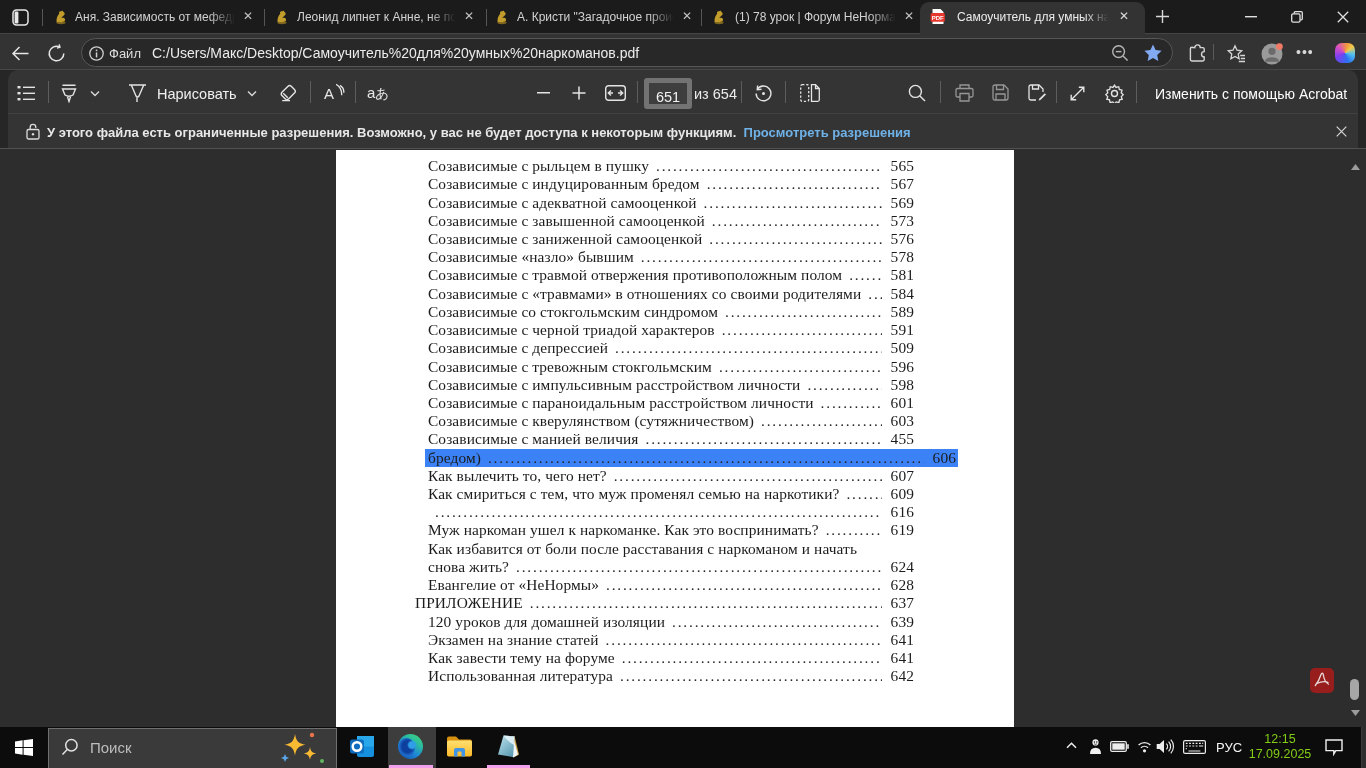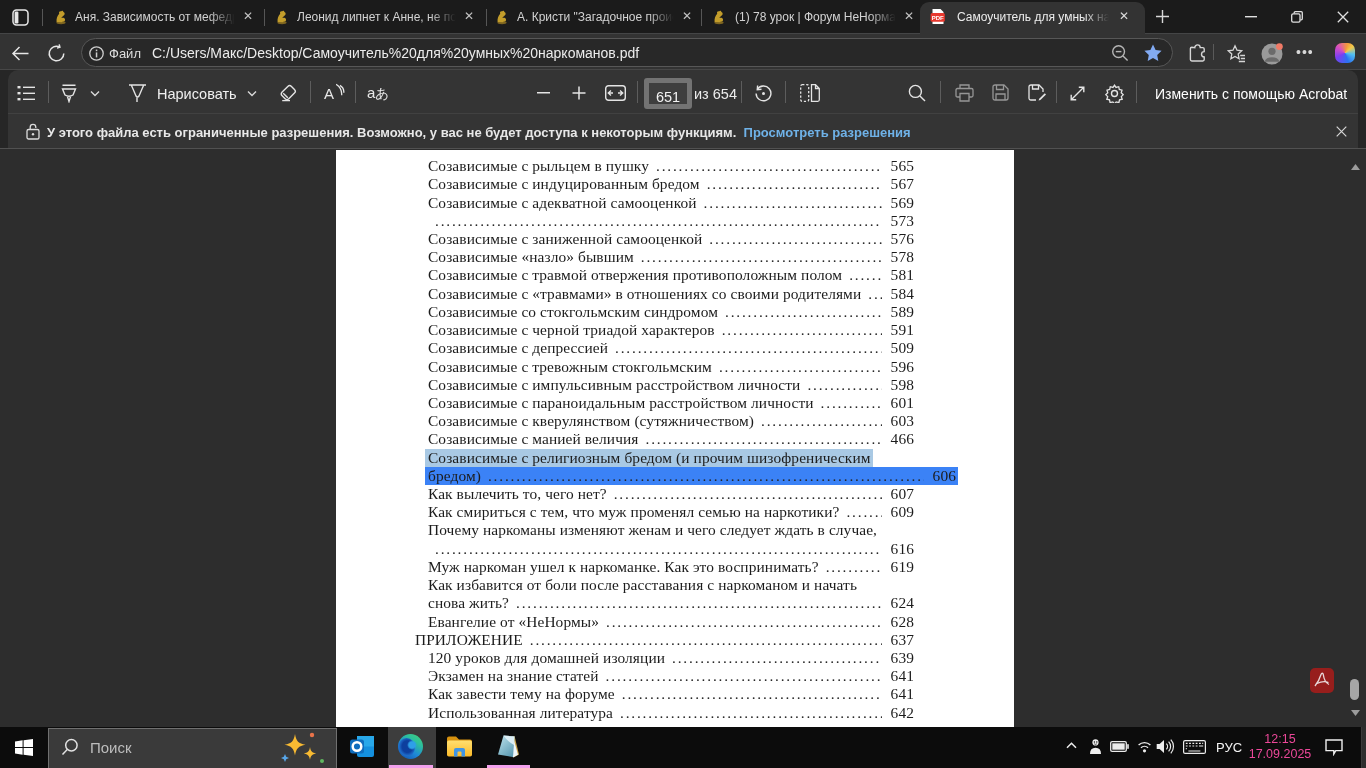--- a/index.html
+++ b/index.html
@@ -294,20 +294,21 @@
           <span class="t">Созависимые с индуцированным бредом</span>
           <span class="d">........................................................................................................................</span>
           <span class="n">567</span>
         </div>
       <div class="r">
           <span class="t">Созависимые с адекватной самооценкой</span>
           <span class="d">........................................................................................................................</span>
           <span class="n">569</span>
         </div>
       <div class="r">
+          <span class="t">Созависимые с завышенной самооценкой</span>
           <span class="d">........................................................................................................................</span>
           <span class="n">573</span>
         </div>
       <div class="r">
           <span class="t">Созависимые с заниженной самооценкой</span>
           <span class="d">........................................................................................................................</span>
           <span class="n">576</span>
         </div>
       <div class="r">
           <span class="t">Созависимые «назло» бывшим</span>
@@ -355,42 +356,36 @@
           <span class="n">601</span>
         </div>
       <div class="r">
           <span class="t">Созависимые с кверулянством (сутяжничеством)</span>
           <span class="d">........................................................................................................................</span>
           <span class="n">603</span>
         </div>
       <div class="r">
           <span class="t">Созависимые с манией величия</span>
           <span class="d">........................................................................................................................</span>
-          <span class="n">466</span>
-        </div>
-      <div class="r" style="padding-left:89px">
-          <span class="t" style="background:#a9c9e4;padding:0 2px 0 3px">Созависимые с религиозным бредом (и прочим шизофреническим</span>
+          <span class="n">455</span>
         </div>
       <div class="r" style="background:#3b82f6;margin-left:89px;margin-right:56px;padding-left:3px;padding-right:2px">
           <span class="t">бредом)</span>
           <span class="d">........................................................................................................................</span>
           <span class="n">606</span>
         </div>
       <div class="r">
           <span class="t">Как вылечить то, чего нет?</span>
           <span class="d">........................................................................................................................</span>
           <span class="n">607</span>
         </div>
       <div class="r">
           <span class="t">Как смириться с тем, что муж променял семью на наркотики?</span>
           <span class="d">........................................................................................................................</span>
           <span class="n">609</span>
-        </div>
-      <div class="r">
-          <span class="t">Почему наркоманы изменяют женам и чего следует ждать в случае,</span>
         </div>
       <div class="r">
           <span class="d">........................................................................................................................</span>
           <span class="n">616</span>
         </div>
       <div class="r">
           <span class="t">Муж наркоман ушел к наркоманке. Как это воспринимать?</span>
           <span class="d">........................................................................................................................</span>
           <span class="n">619</span>
         </div>
@@ -535,20 +530,20 @@
   </svg>
   <svg class="abs" style="left:1156px;top:739px" width="19" height="15" viewBox="0 0 19 15">
     <path d="M0.7 5 H3.6 L8 1 V14 L3.6 10 H0.7 Z" fill="#ececec"></path>
     <path d="M10.4 4.7 A 4 4 0 0 1 10.4 10.3 M12.6 2.6 A 7 7 0 0 1 12.6 12.4 M14.8 0.7 A 10 10 0 0 1 14.8 14.3" fill="none" stroke="#ececec" stroke-width="1.2"></path>
   </svg>
   <svg class="abs" style="left:1183px;top:740px" width="23" height="14" viewBox="0 0 23 14">
     <rect x="0.6" y="0.6" width="21.8" height="12.8" rx="1.5" fill="none" stroke="#ececec" stroke-width="1.2"></rect>
     <path d="M2.8 3.4 H4.6 M6.1 3.4 H7.9 M9.4 3.4 H11.2 M12.7 3.4 H14.5 M16 3.4 H17.8 M19.2 3.4 H20.2 M2.8 6 H4.6 M6.1 6 H7.9 M9.4 6 H11.2 M12.7 6 H14.5 M16 6 H20.2 M2.8 8.6 H3.8 M5.4 11 H17.4" stroke="#ececec" stroke-width="1.1"></path>
   </svg>
   <div class="abs" style="left:1216px;top:740px;font-size:13px;color:#f4f4f4">РУС</div>
-  <div class="abs" style="left:1246px;top:732px;width:68px;text-align:center;font-size:12.5px;color:#ec4899;line-height:15px">12:15<br>17.09.2025</div>
+  <div class="abs" style="left:1246px;top:732px;width:68px;text-align:center;font-size:12.5px;color:#84cc16;line-height:15px">12:15<br>17.09.2025</div>
   <svg class="abs" style="left:1325px;top:739px" width="18" height="17" viewBox="0 0 18 17">
     <path d="M1 1 H17 V11.6 H10.8 L8.8 15 V11.6 H1 Z" fill="none" stroke="#f0f0f0" stroke-width="1.4"></path>
   </svg>
   <div class="abs" style="left:1361px;top:727px;width:1px;height:41px;background:#3a3a3a"></div>
   <div class="abs" style="left:1362px;top:727px;width:4px;height:41px;background:#2e2e2e"></div>
 
 </div>
 
 </body></html>

